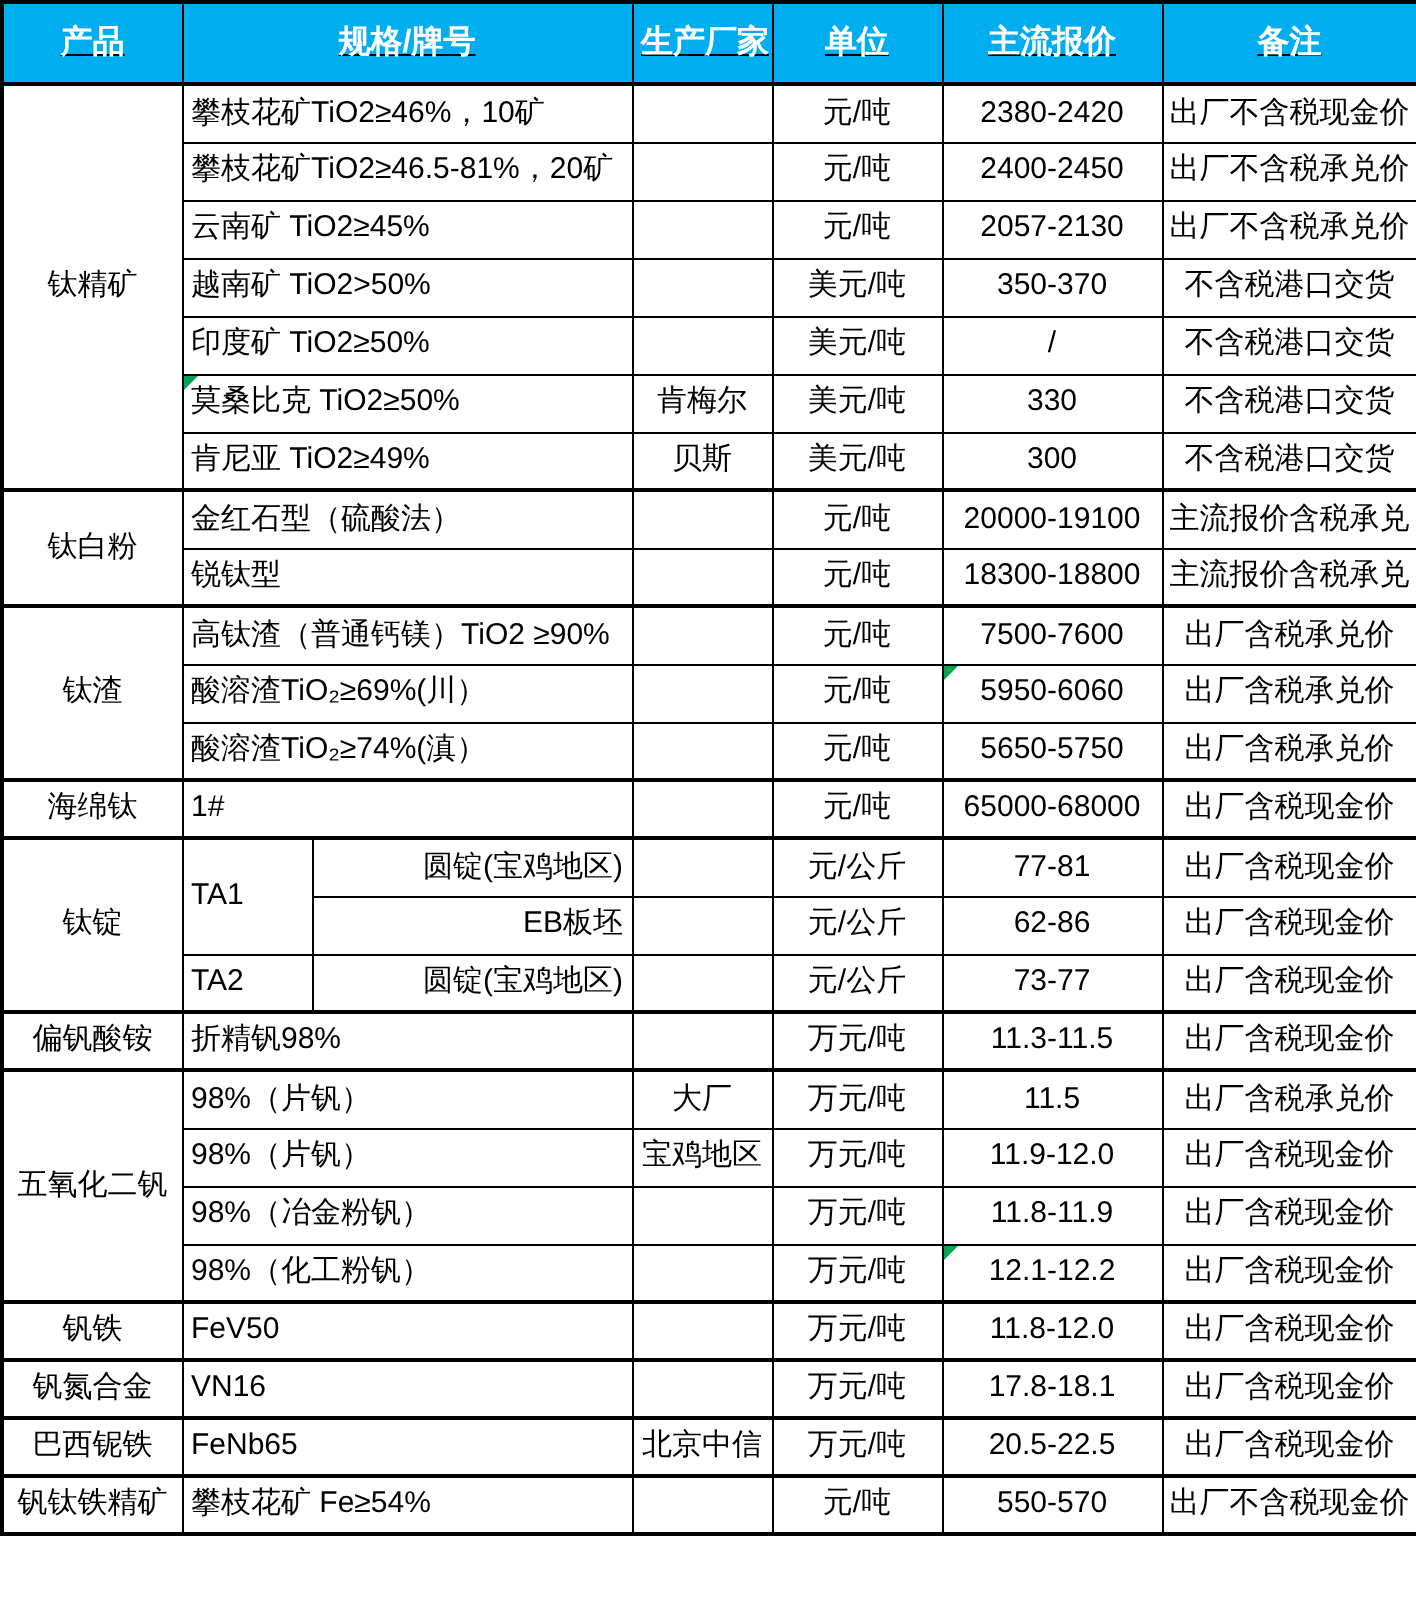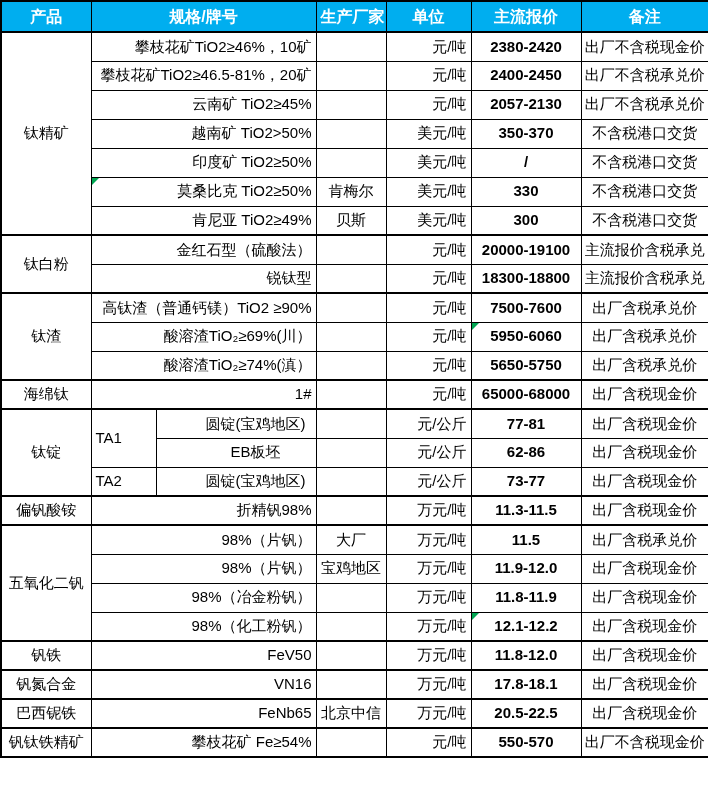--- a/index.html
+++ b/index.html
@@ -16,37 +16,37 @@
   }
   th, td {
     border: 1px solid #000;
     padding: 0 4px;
     font-size: 15px;
     line-height: 1.1;
     overflow: hidden;
     white-space: nowrap;
     vertical-align: middle;
   }
-  thead tr { height: 31px; }
+  thead tr { height: 41px; text-decoration: underline; }
   tbody tr { height: 29px; }
   thead th {
     background: #00AEEF;
     color: #ffffff;
     font-weight: bold;
     font-size: 16px;
     text-align: center;
     border-bottom: 2px solid #000;
   }
   td.c-prod  { text-align: center; }
-  td.c-spec  { text-align: right; }
+  td.c-spec  { text-align: left; }
   td.c-specA { text-align: left; }
-  td.c-specB { text-align: center; padding-left: 43px; }
+  td.c-specB { text-align: right; padding-left: 43px; }
   td.c-vend  { text-align: center; padding: 0 1px; }
-  td.c-unit  { text-align: right; margin-left: 12px; }
-  td.c-price { text-align: center; font-weight: bold; }
+  td.c-unit  { text-align: center; margin-left: 12px; }
+  td.c-price { text-align: center; }
   td.c-note  { text-align: center; padding: 0 2px; }
   tr.gs td { border-top: 2px solid #000; }
   td.rel { position: relative; }
   .flag {
     position: absolute; top: 0; left: 0;
     width: 0; height: 0;
     border-top: 7px solid #00A652;
     border-right: 7px solid transparent;
   }
 </style>

